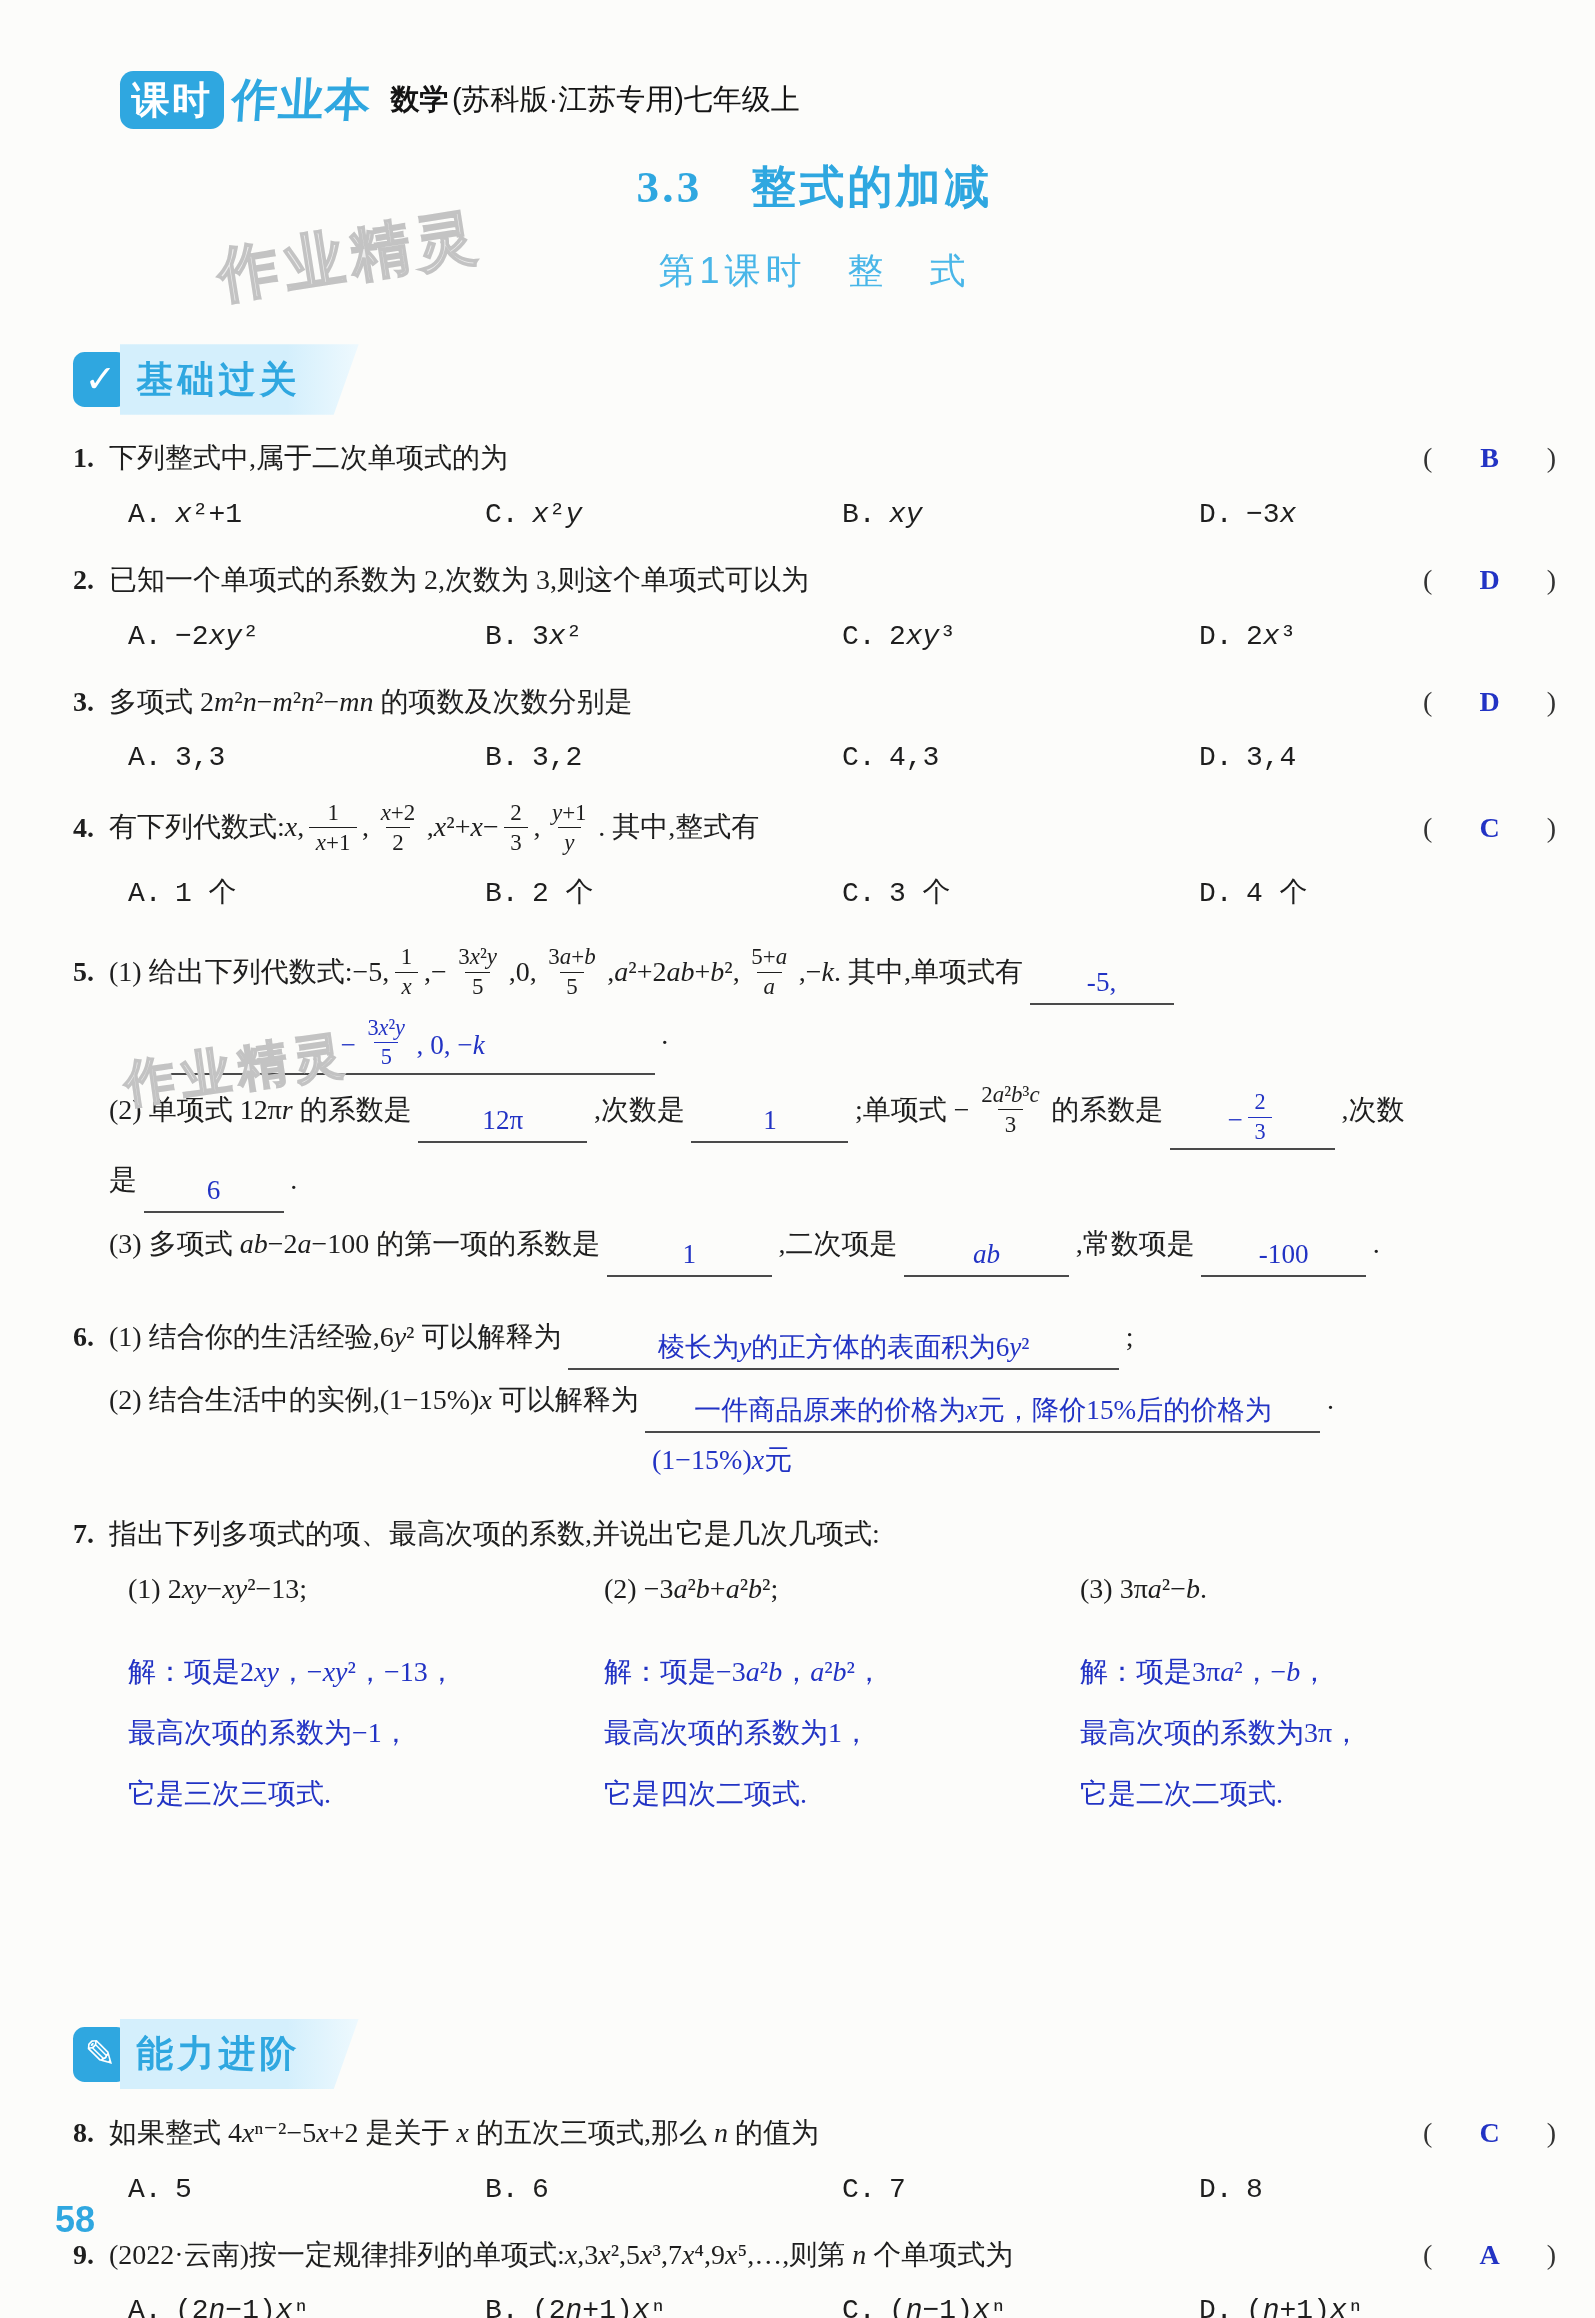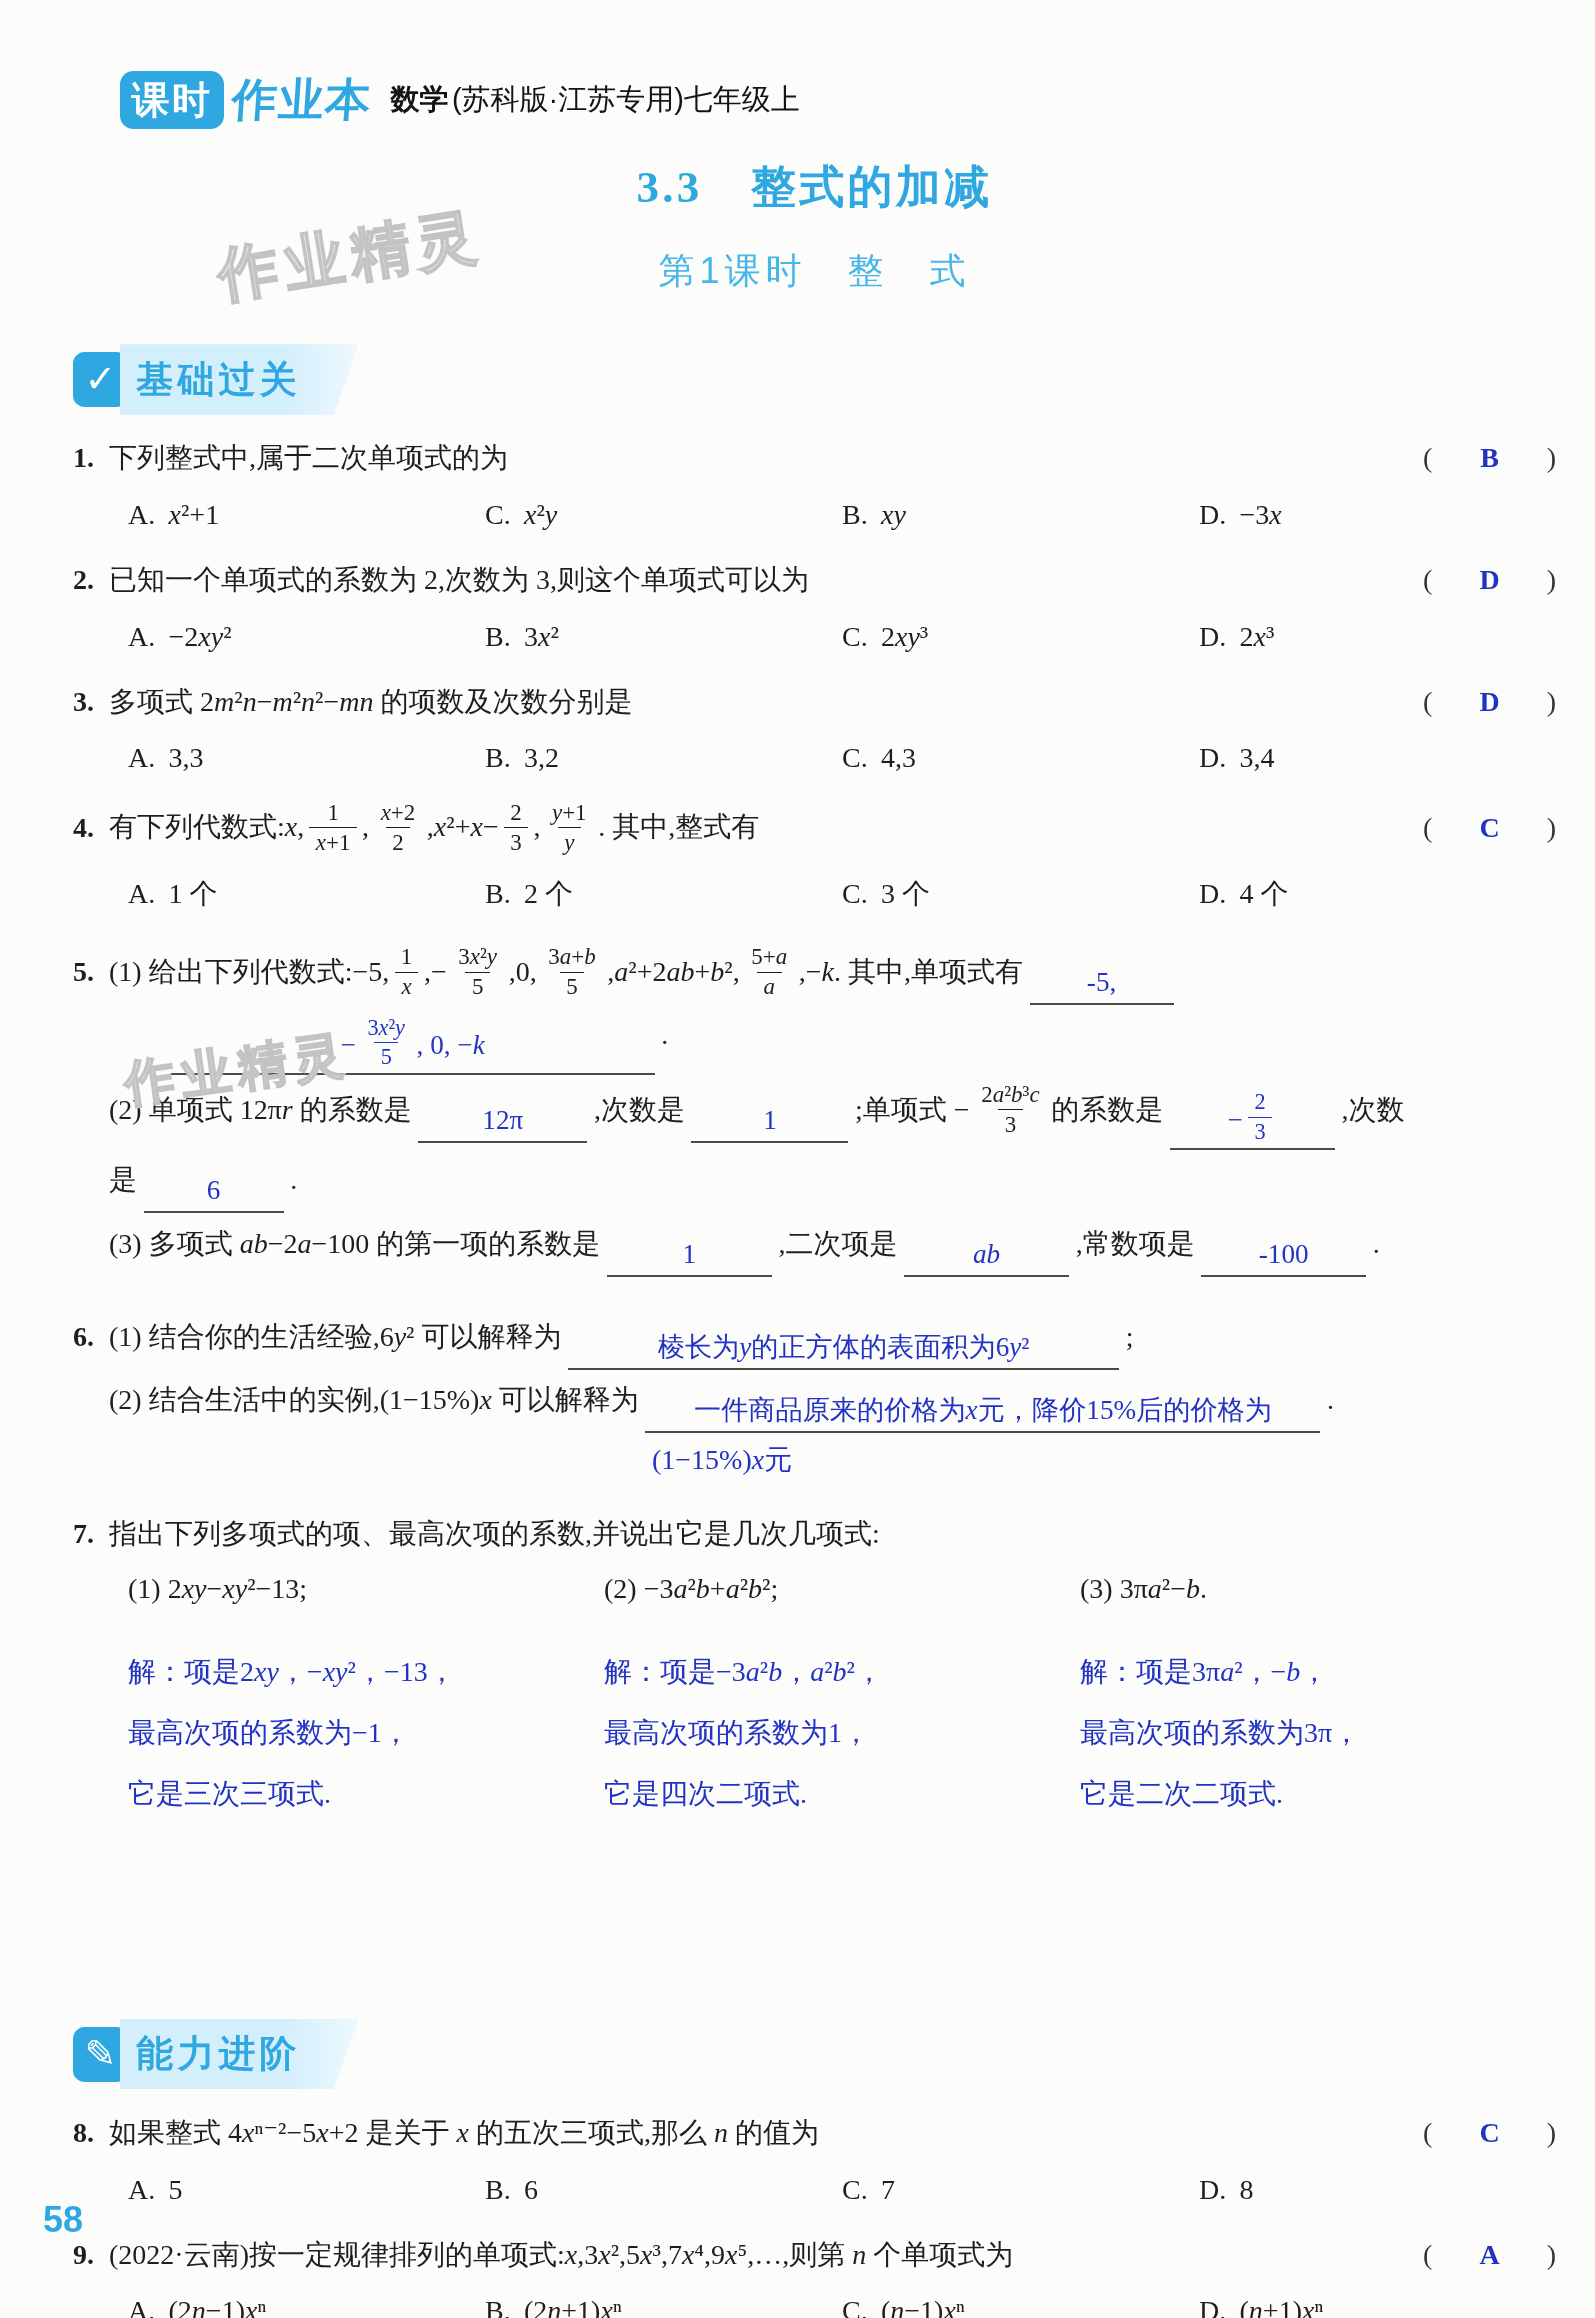--- a/index.html
+++ b/index.html
@@ -64,21 +64,21 @@
     padding:6.6px 58px 6.6px 16.6px;margin-left:-8.3px;
   }
   
   .q{margin-top:21.6px;}
   .qrow{display:flex;align-items:baseline;}
   .qnum{font-weight:bold;margin-right:15px;flex:0 0 auto;}
   .stem{flex:1 1 auto;}
   .ansbox{flex:0 0 auto;margin-left:auto;display:flex;justify-content:space-between;align-items:baseline;width:133px;padding-left:20px;}
   .par{color:#333;}
   .al{color:var(--ans);font-weight:bold;padding:0 21.6px;}
-  .opts{display:grid;grid-template-columns:repeat(4,1fr);padding-left:55px;margin:13.3px 0 5px;}
+  .opts{display:grid;grid-template-columns:repeat(4,1fr);padding-left:55px;margin:13.3px 0 5px;font-family:Liberation Mono, monospace;}
   .opt{white-space:nowrap;}
   .ol{margin-right:13.3px;}
   
   .qbody{flex:1 1 auto;}
   .mline{margin:8.3px 0;}
   .indent{padding-left:55px;}
   
   i{font-style:italic;}
   .frac{
     display:inline-flex;flex-direction:column;align-items:center;
@@ -95,21 +95,21 @@
   }
   .ansline{color:var(--ans);}
   .q6cont{margin-left:543px;margin-top:-3.3px;}
   
   .items3{display:grid;grid-template-columns:repeat(3,1fr);padding-left:55px;margin-top:11.6px;}
   .sols3{display:grid;grid-template-columns:repeat(3,1fr);padding-left:55px;margin-top:21.6px;}
   .solcol .mline{margin:18px 0;}
   .gap-adv{height:139px;}
   
   .pageno{
-    position:absolute;left:43px;bottom:71px;color:var(--blue);
+    position:absolute;left:55px;bottom:71px;color:var(--blue);
     font-family:"Liberation Sans","DejaVu Sans",sans-serif;font-weight:bold;font-size:36px;
   }
 </style>
 </head>
 <body>
 
 <div class="page">
 
   <span class="wm wm1">作业精灵</span>
   <span class="wm wm2">作业精灵</span>

